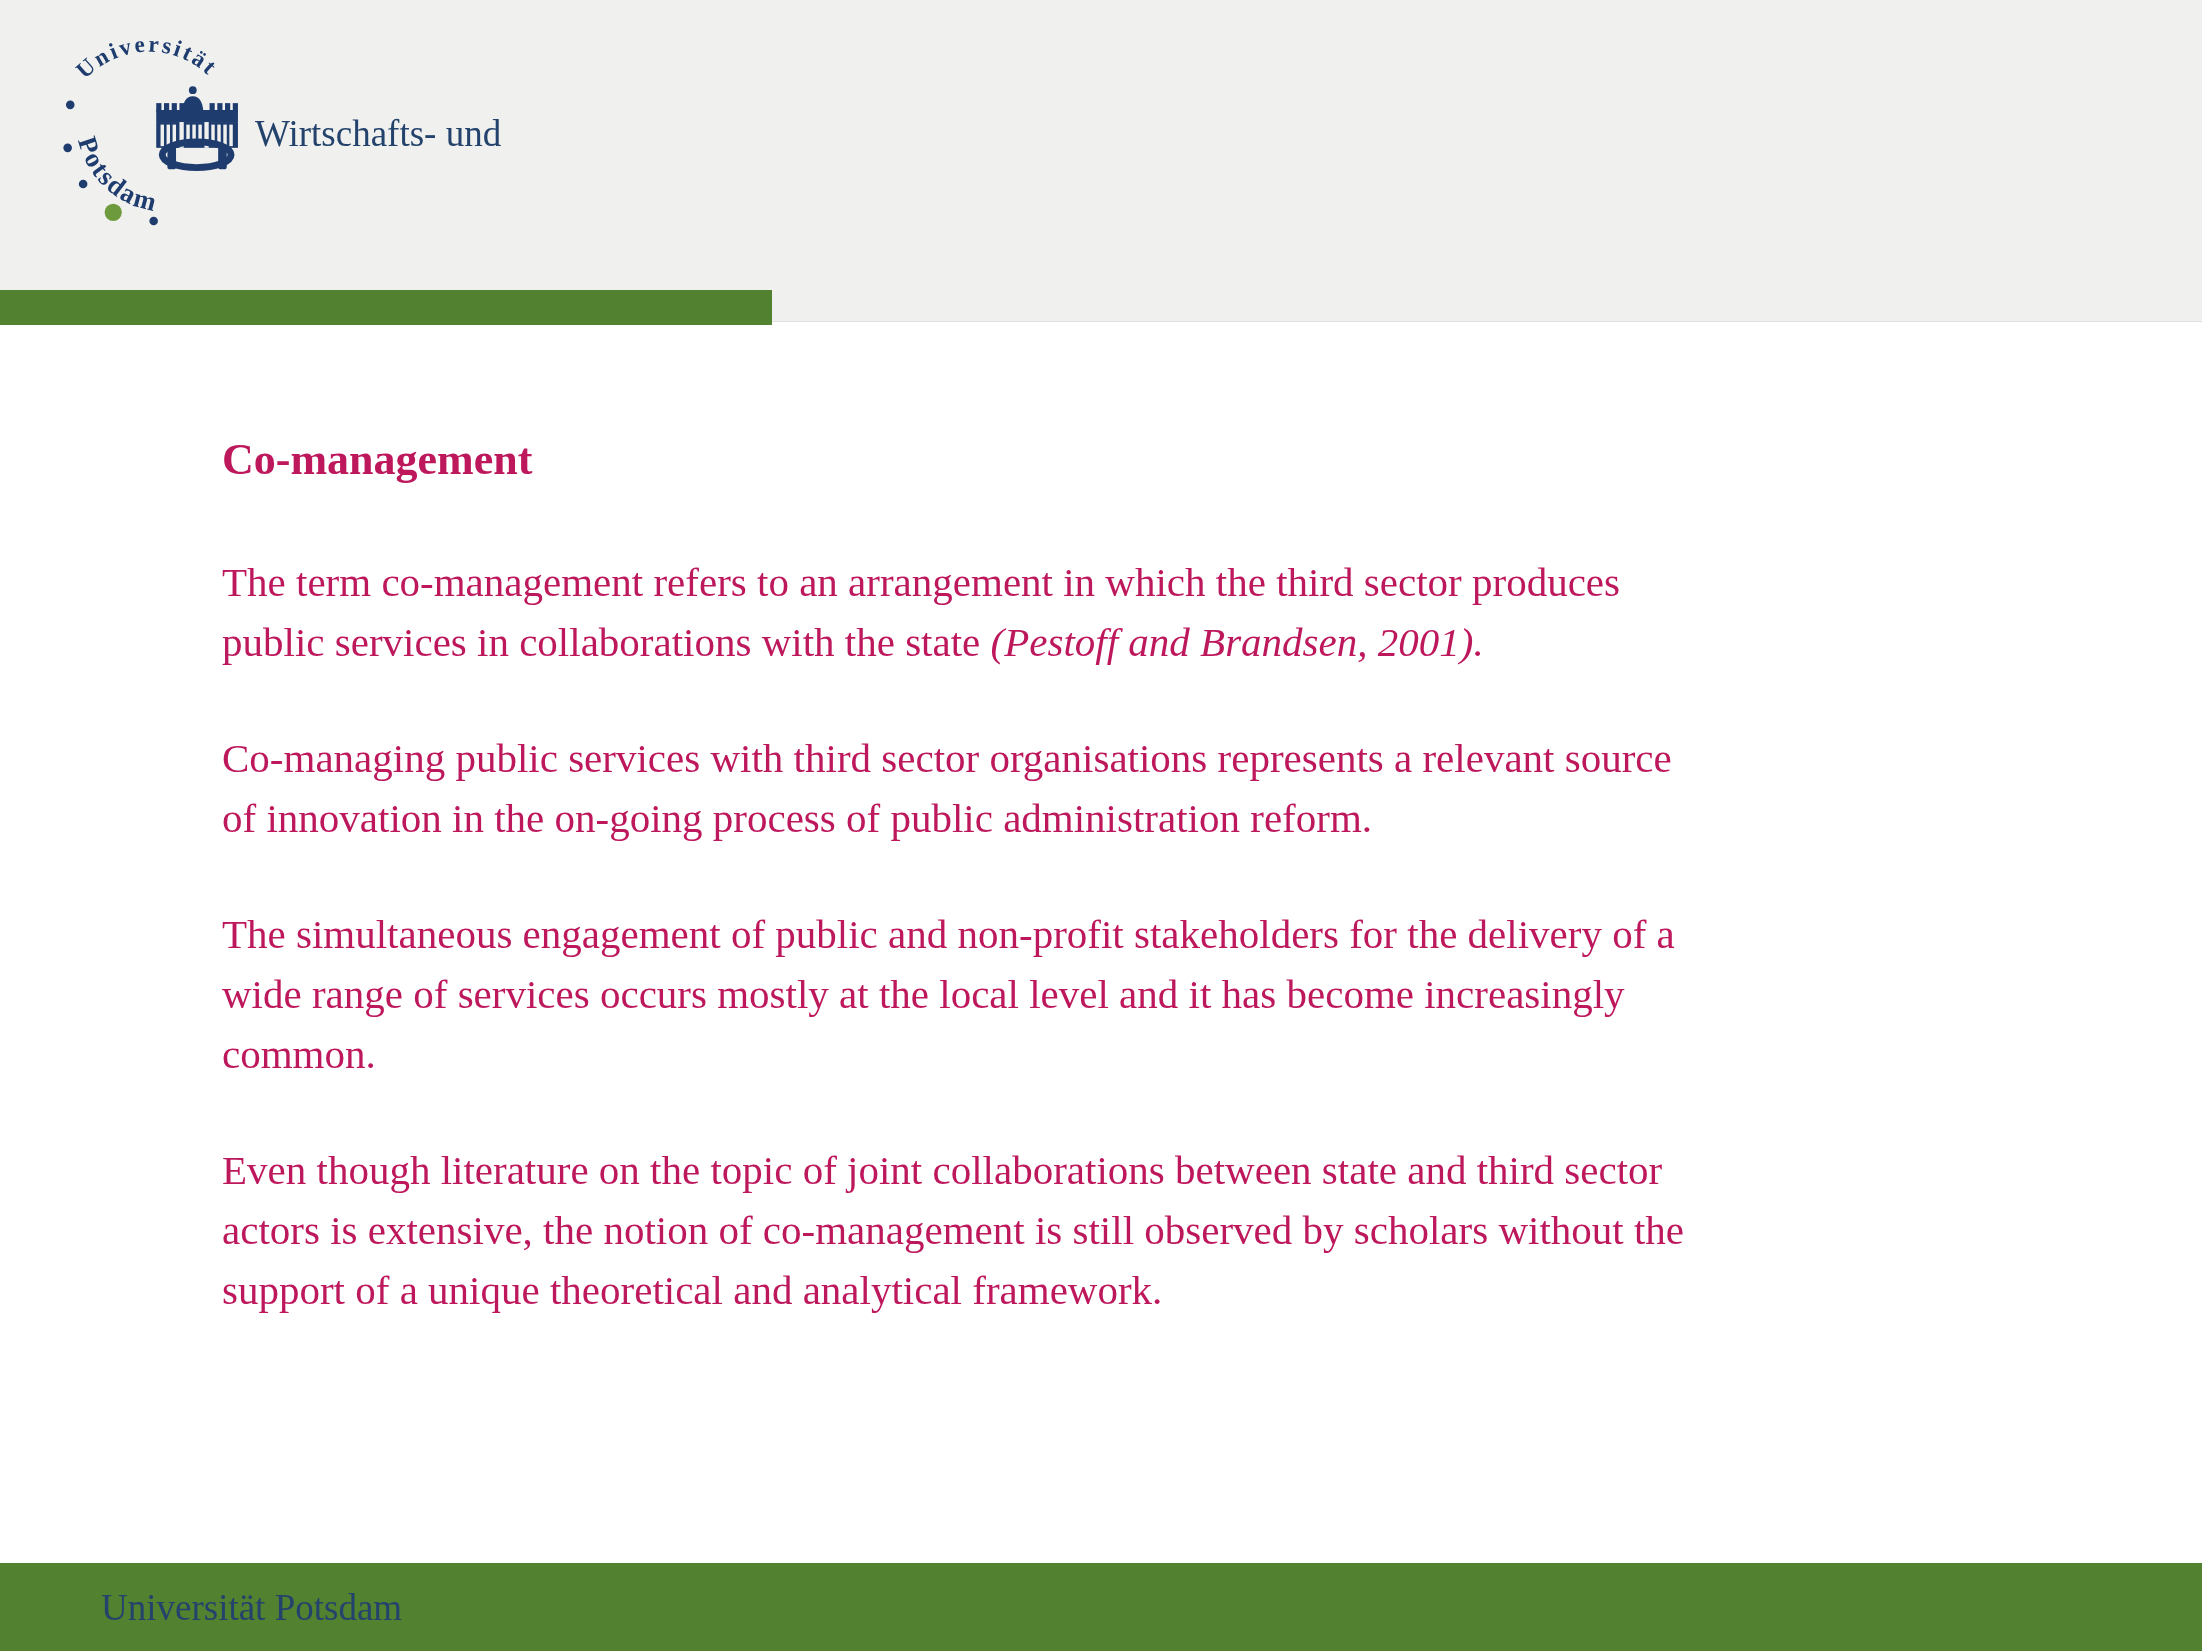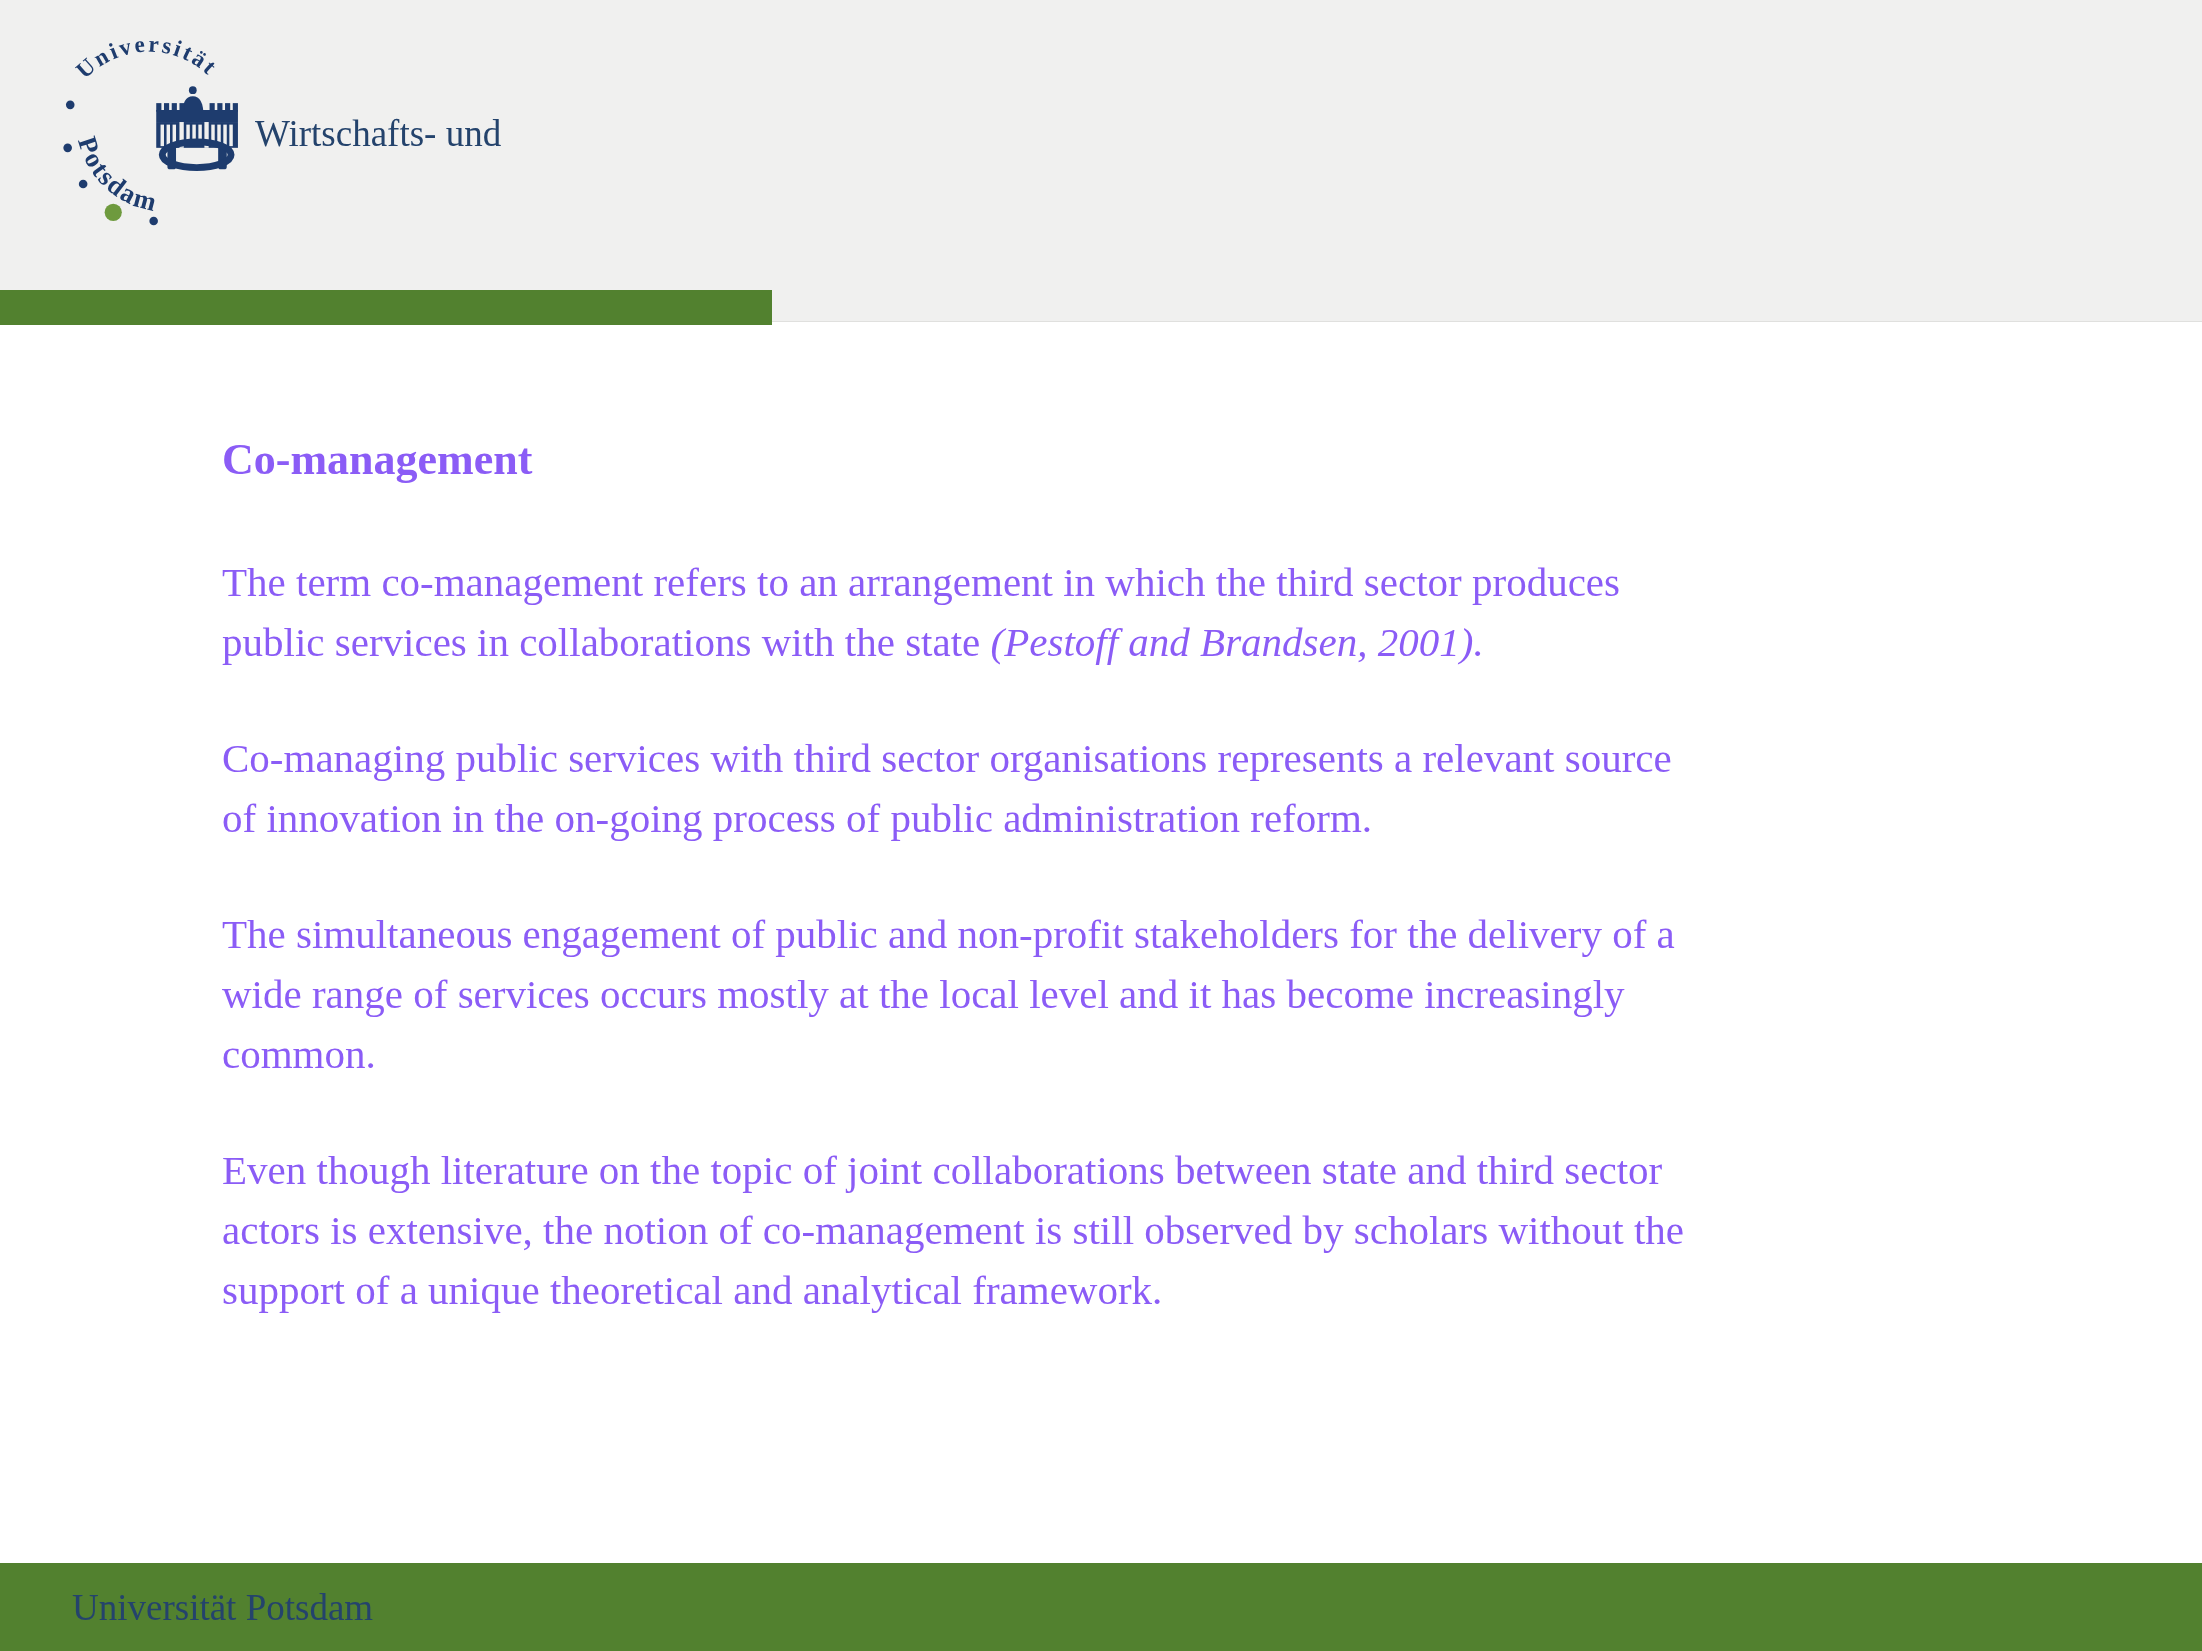--- a/index.html
+++ b/index.html
@@ -53,21 +53,21 @@
     height: 35px;
     background: #52812F;
   }
 
   
   .content {
     position: absolute;
     left: 222px;
     top: 430px;
     width: 1962px;
-    color: #8b5cf6;
+    color: #be185d;
   }
   .content h1 {
     font-size: 44px;
     line-height: 60px;
     font-weight: bold;
     margin: 0 0 62px 0;
   }
   .content p {
     font-size: 41px;
     line-height: 60px;
@@ -83,21 +83,21 @@
     position: absolute;
     top: 1563px;
     left: 0;
     width: 2203px;
     height: 89px;
     background: #52812F;
     display: flex;
     align-items: center;
   }
   .footer-text {
-    margin-left: 72px;
+    margin-left: 101px;
     font-family: "Liberation Serif", serif;
     font-size: 37px;
     color: #24436C;
   }
 </style>
 </head>
 <body>
 
 <div class="slide">
 

